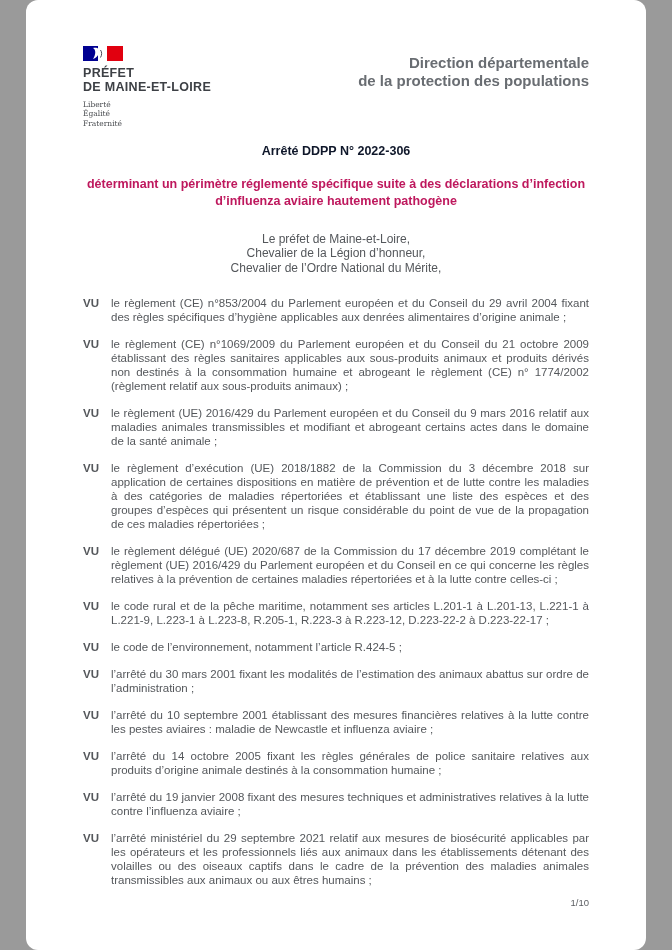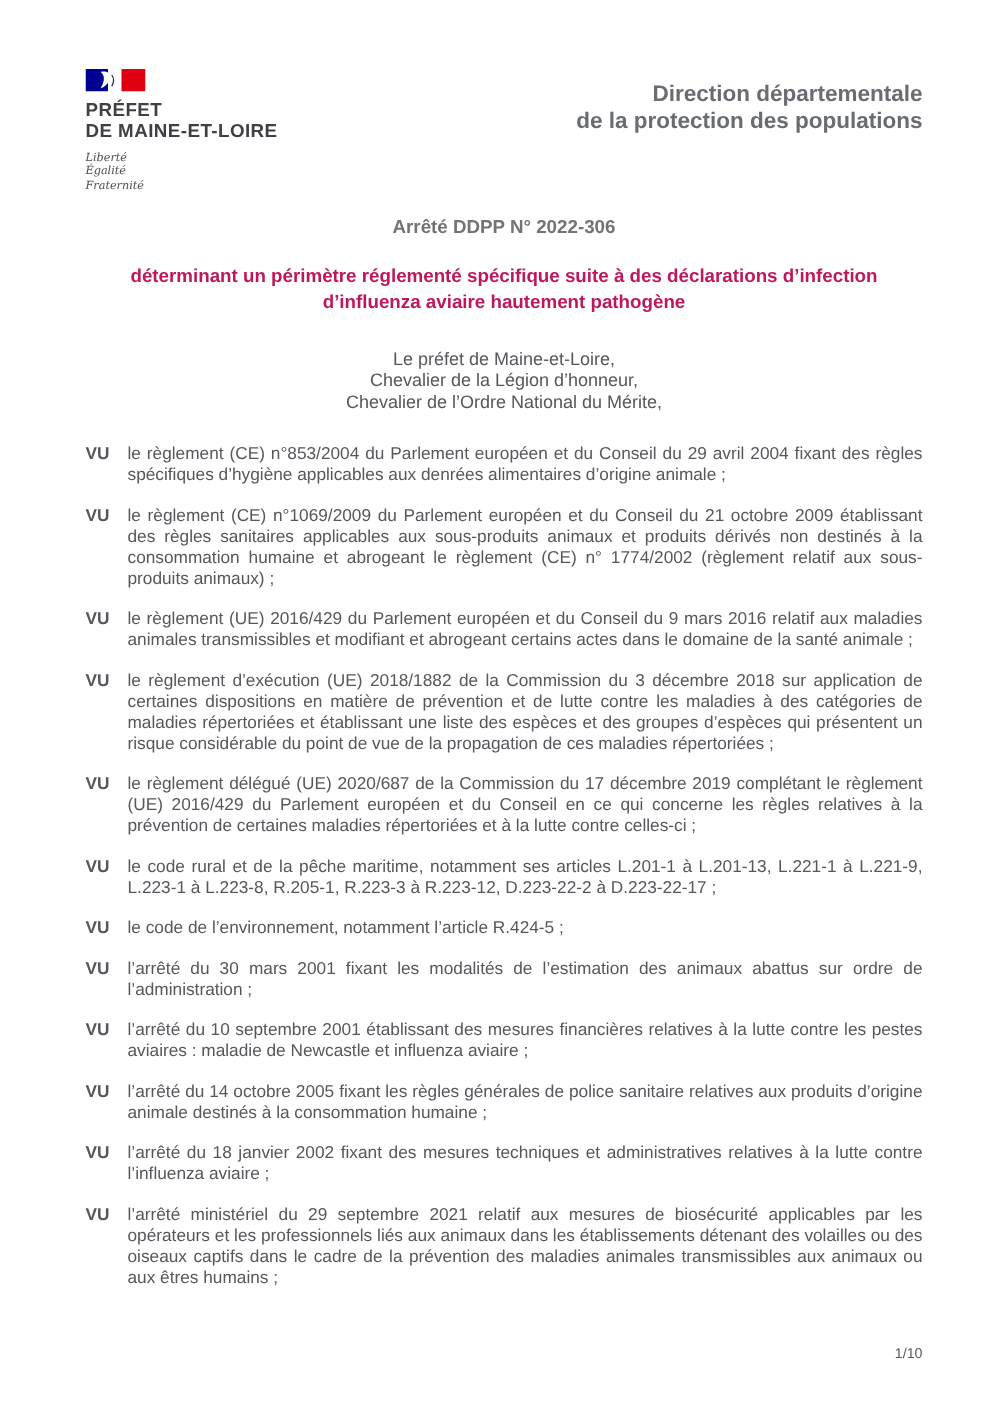--- a/index.html
+++ b/index.html
@@ -1,49 +1,50 @@
 <!DOCTYPE html>
 <html lang="fr"><head>
 <meta charset="utf-8">
 <style>
   html, body { margin: 0; padding: 0; background: #9a9a9a; }
   .page {
     position: relative;
-    width: 672px;
+    width: 620px;
     height: 950px;
     margin: 0 auto;
     background: #ffffff;
     font-family: "Liberation Sans", sans-serif;
     color: #54575b;
     overflow: hidden;
     box-sizing: border-box;
     padding: 46px 57px 0 57px;
+    border-radius: 12px;
   }
 
   
   .header { display: flex; justify-content: space-between; align-items: flex-start; }
   .logo-block { line-height: 1; }
   .flag { display: block; margin-bottom: 5px; }
   .prefet-line { font-weight: bold; color: #3d4045; font-size: 12.5px; letter-spacing: 0.3px; line-height: 1.15; }
-  .motto { margin-top: 5px; font-family: "DejaVu Serif", serif; font-style: italic; font-size: 7.5px; color: #4a4d51; line-height: 1.25; }
+  .motto { margin-top: 5px; font-family: "DejaVu Serif", serif; font-size: 7.5px; color: #4a4d51; line-height: 1.25; }
   .direction-block {
     text-align: right;
     font-weight: bold;
     color: #696d72;
     font-size: 15px;
     line-height: 1.2;
     padding-top: 8px;
   }
 
   
   .doc-title {
     text-align: center;
     font-weight: bold;
     font-size: 12.5px;
-    color: #737373;
+    color: #0f172a;
     margin-top: 16px;
   }
   .doc-subtitle {
     text-align: center;
     font-weight: bold;
     font-size: 12.5px;
     color: #be185d;
     margin: 18px auto 0 auto;
     max-width: 608px;
     line-height: 1.35;
@@ -158,21 +159,21 @@
     <div class="vu-item">
       <span class="vu-label">VU</span>
       <span class="vu-text">l’arrêté du 10 septembre 2001 établissant des mesures financières relatives à la lutte contre les pestes aviaires : maladie de Newcastle et influenza aviaire ;</span>
     </div>
     <div class="vu-item">
       <span class="vu-label">VU</span>
       <span class="vu-text">l’arrêté du 14 octobre 2005 fixant les règles générales de police sanitaire relatives aux produits d’origine animale destinés à la consommation humaine ;</span>
     </div>
     <div class="vu-item">
       <span class="vu-label">VU</span>
-      <span class="vu-text">l’arrêté du 18 janvier 2002 fixant des mesures techniques et administratives relatives à la lutte contre l’influenza aviaire ;</span>
+      <span class="vu-text">l’arrêté du 19 janvier 2008 fixant des mesures techniques et administratives relatives à la lutte contre l’influenza aviaire ;</span>
     </div>
     <div class="vu-item">
       <span class="vu-label">VU</span>
       <span class="vu-text">l’arrêté ministériel du 29 septembre 2021 relatif aux mesures de biosécurité applicables par les opérateurs et les professionnels liés aux animaux dans les établissements détenant des volailles ou des oiseaux captifs dans le cadre de la prévention des maladies animales transmissibles aux animaux ou aux êtres humains ;</span>
     </div>
   </div>
 
   <div class="page-number">1/10</div>
 
 </div>

